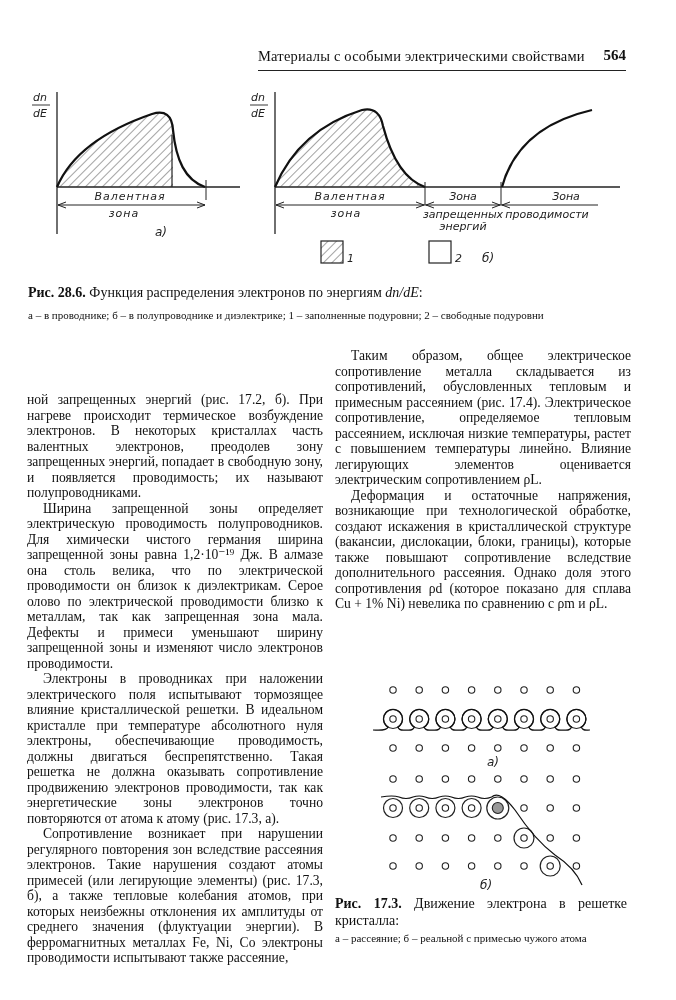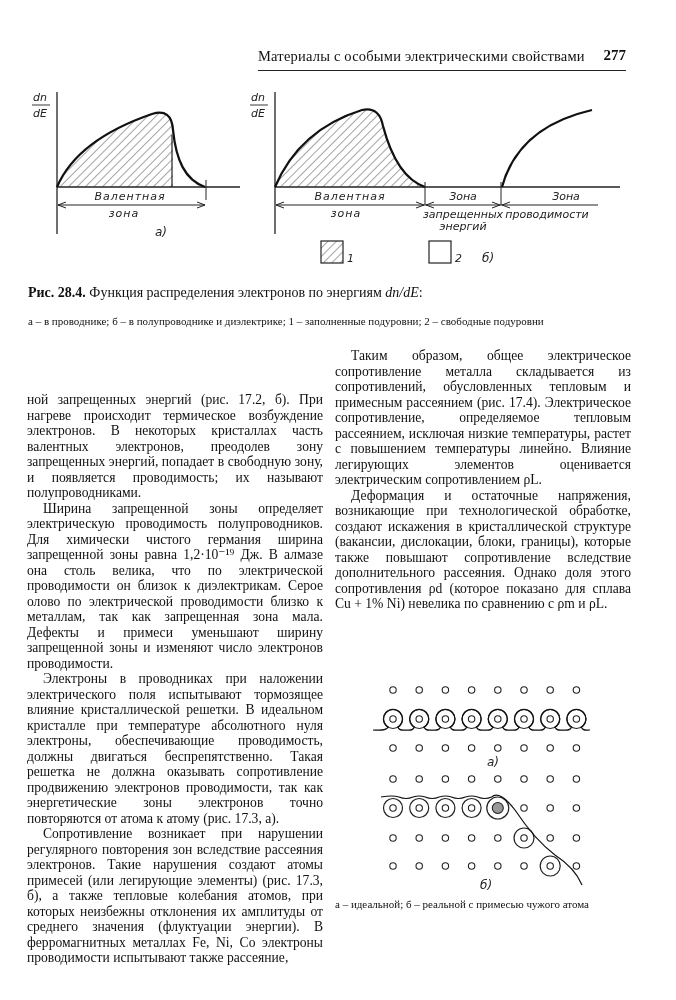--- a/index.html
+++ b/index.html
@@ -6,36 +6,36 @@
   body { width:676px; height:1000px; position:relative; overflow:hidden; color:#111;
          font-family:"Liberation Serif", "DejaVu Serif", serif; }
   .header { position:absolute; left:258px; top:44px; width:368px; height:26px; border-bottom:1.5px solid #222; }
   .header .title { position:absolute; left:0; top:4px; font-size:14.5px; letter-spacing:0.2px; }
   .header .pnum { position:absolute; right:0; top:3px; font-weight:bold; font-size:15px; }
   svg.fig { position:absolute; left:0; top:0; }
   .fig text { font-family:"DejaVu Sans", sans-serif; font-style:italic; fill:#222; }
   .caption { position:absolute; left:28px; top:284px; width:600px; }
   .caption .main { font-size:14px; line-height:17px; }
   .caption .main b { font-weight:bold; }
-  .caption .sub { font-size:11px; line-height:13px; margin-top:14px; text-align:justify; }
+  .caption .sub { font-size:11px; line-height:13px; margin-top:8px; text-align:justify; }
   .col { position:absolute; font-size:13.6px; line-height:15.5px; text-align:justify; }
   .col p { margin:0; }
   .col p.ind { text-indent:16px; }
   .col-left { left:27px; top:348px; width:296px;margin-top:44px; }
   .col-right { left:335px; top:348px; width:296px; }
   .caption2 { position:absolute; left:335px; top:895px; width:292px; }
   .caption2 .main { font-size:14px; line-height:17px; text-align:justify; }
   .caption2 .sub { font-size:11px; line-height:13px; margin-top:3px; text-align:justify; }
 </style>
 </head>
 <body>
 
 <div class="header">
   <span class="title">Материалы с особыми электрическими свойствами</span>
-  <span class="pnum">277</span>
+  <span class="pnum">564</span>
 </div>
 
 <svg class="fig" width="676" height="280">
   <defs>
     <pattern id="hatch" patternUnits="userSpaceOnUse" width="6" height="6" patternTransform="rotate(45)">
       <line x1="0" y1="0" x2="0" y2="6" stroke="#333" stroke-width="0.9"></line>
     </pattern>
   </defs>
 
   <g>
@@ -79,21 +79,21 @@
     <rect x="321" y="241" width="22" height="22" fill="url(#hatch)" stroke="#222" stroke-width="1.2"></rect>
     <text x="347" y="262" font-size="11">1</text>
     <rect x="429" y="241" width="22" height="22" fill="#fff" stroke="#222" stroke-width="1.2"></rect>
     <text x="455" y="262" font-size="11">2</text>
     <text x="482" y="262" font-size="12">б)</text>
   </g>
 </svg>
 
 <div class="caption">
   <div class="main">
-    <b>Рис. 28.4.</b>
+    <b>Рис. 28.6.</b>
     <span>Функция распределения электронов по энергиям</span>
     <i>dn/dE</i><span>:</span>
   </div>
   <div class="sub">а – в проводнике; б – в полупроводнике и диэлектрике; 1 – заполненные подуровни; 2 – свободные подуровни</div>
 </div>
 
 <div class="col col-left">
   <p>ной запрещенных энергий (рис. 17.2, б). При нагреве происходит термическое возбуждение электронов. В некоторых кристаллах часть валентных электронов, преодолев зону запрещенных энергий, попадает в свободную зону, и появляется проводимость; их называют полупроводниками.</p>
   <p class="ind">Ширина запрещенной зоны определяет электрическую проводимость полупроводников. Для химически чистого германия ширина запрещенной зоны равна 1,2·10⁻¹⁹ Дж. В алмазе она столь велика, что по электрической проводимости он близок к диэлектрикам. Серое олово по электрической проводимости близко к металлам, так как запрещенная зона мала. Дефекты и примеси уменьшают ширину запрещенной зоны и изменяют число электронов проводимости.</p>
   <p class="ind">Электроны в проводниках при наложении электрического поля испытывают тормозящее влияние кристаллической решетки. В идеальном кристалле при температуре абсолютного нуля электроны, обеспечивающие проводимость, должны двигаться беспрепятственно. Такая решетка не должна оказывать сопротивление продвижению электронов проводимости, так как энергетические зоны электронов точно повторяются от атома к атому (рис. 17.3, а).</p>
@@ -182,14 +182,18 @@
       <circle cx="576.4" cy="866" r="3.2" fill="#fff" stroke="#222" stroke-width="1.1"></circle>
     </g>
   <path d="M372,729 q6,4 12,2 q8,-2 12,-6 a11,11 0 1 1 6,8 q8,3 14,-2 a11,11 0 1 1 6,8 q8,3 14,-2 a11,11 0 1 1 6,8 q8,3 14,-2 a11,11 0 1 1 6,8 q8,3 14,-2 a11,11 0 1 1 6,8 q8,3 14,-2 a11,11 0 1 1 6,8 q8,3 14,-2 a11,11 0 1 1 6,8 q8,3 20,-2" fill="none" stroke="none"></path>
   <path id="pathA" d="M373,730 Q387,731 388,727 A9.5,9.5 0 1 1 398,727 Q399,731 406,730 Q413.2,731 414.2,727 A9.5,9.5 0 1 1 424.2,727 Q425.2,731 432.2,730 Q439.4,731 440.4,727 A9.5,9.5 0 1 1 450.4,727 Q451.4,731 458.4,730 Q465.6,731 466.6,727 A9.5,9.5 0 1 1 476.6,727 Q477.6,731 484.6,730 Q491.8,731 492.8,727 A9.5,9.5 0 1 1 502.8,727 Q503.8,731 510.8,730 Q518,731 519,727 A9.5,9.5 0 1 1 529,727 Q530,731 537,730 Q544.2,731 545.2,727 A9.5,9.5 0 1 1 555.2,727 Q556.2,731 563.2,730 Q570.4,731 571.4,727 A9.5,9.5 0 1 1 581.4,727 Q582.4,731 589.4,730 L590,730" fill="none" stroke="#111" stroke-width="1.2"></path>
   <path id="pathB" d="M381,797 Q393,795 399,797 Q406,800 413,797 Q419.2,795 425.2,797 Q432.2,800 439.2,797 Q445.4,795 451.4,797 Q458.4,800 465.4,797 Q471.6,795 477.6,797 Q484.6,800 491.6,797 Q500,790 515,810 Q535,840 555,855 Q575,868 582,885" fill="none" stroke="#111" stroke-width="1.2"></path>
   <text x="487" y="766" font-size="12" font-style="italic" font-family="DejaVu Sans, sans-serif">а)</text>
   <text x="480" y="889" font-size="12" font-style="italic" font-family="DejaVu Sans, sans-serif">б)</text>
 </svg>
 
 <div class="caption2">
-  <div class="sub">а – идеальной; б – реальной с примесью чужого атома</div>
+  <div class="main">
+    <b>Рис. 17.3.</b>
+    <span>Движение электрона в решетке кристалла:</span>
+  </div>
+  <div class="sub">а – рассеяние; б – реальной с примесью чужого атома</div>
 </div>
 
 </body></html>

